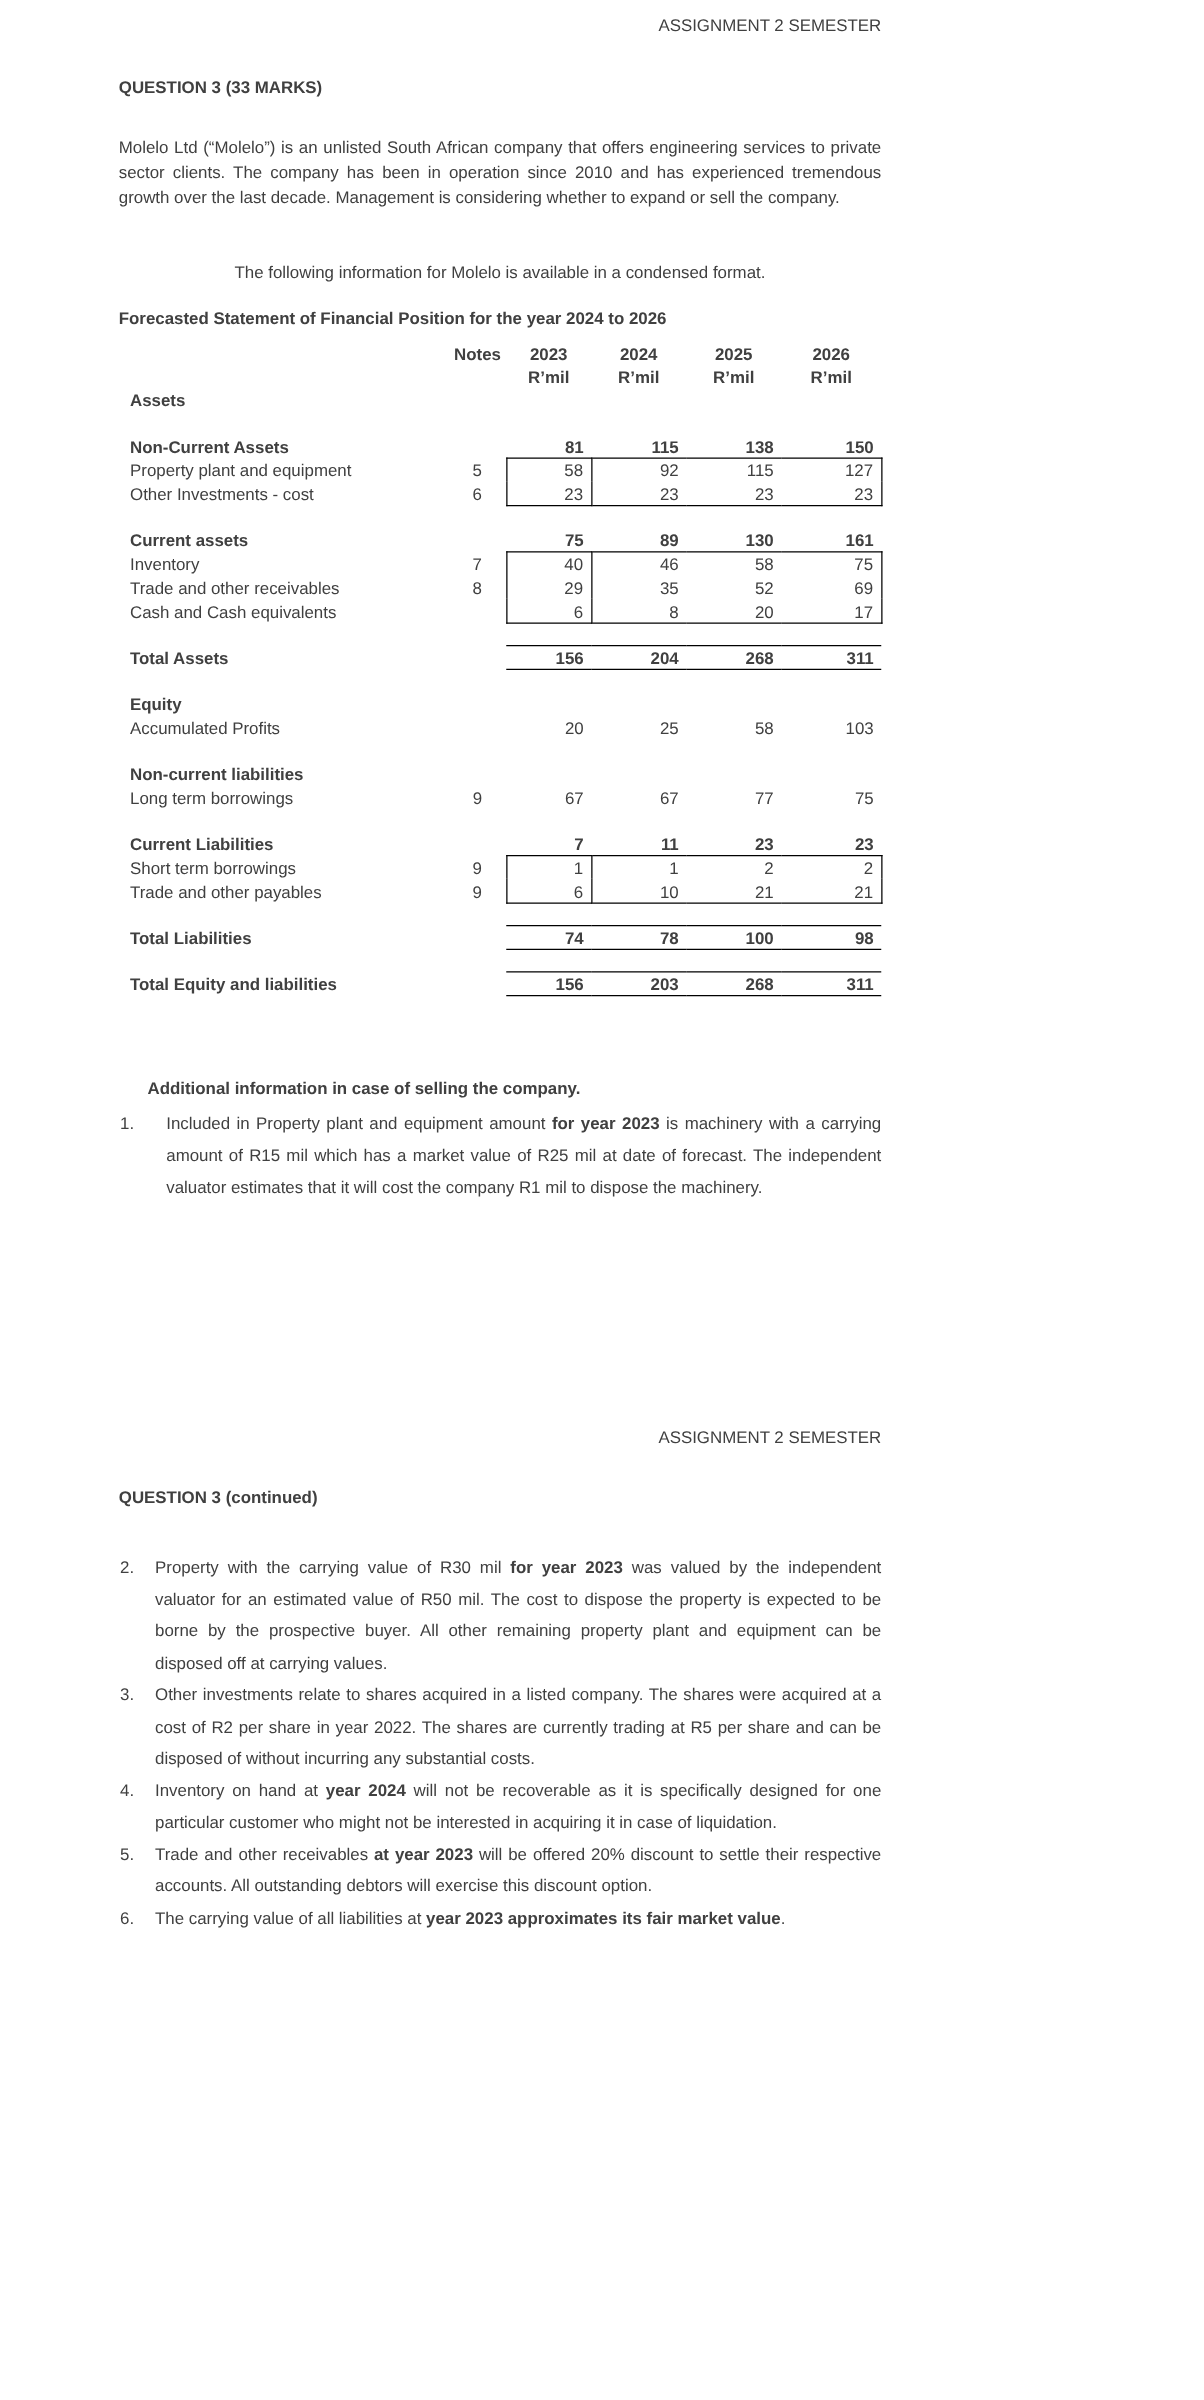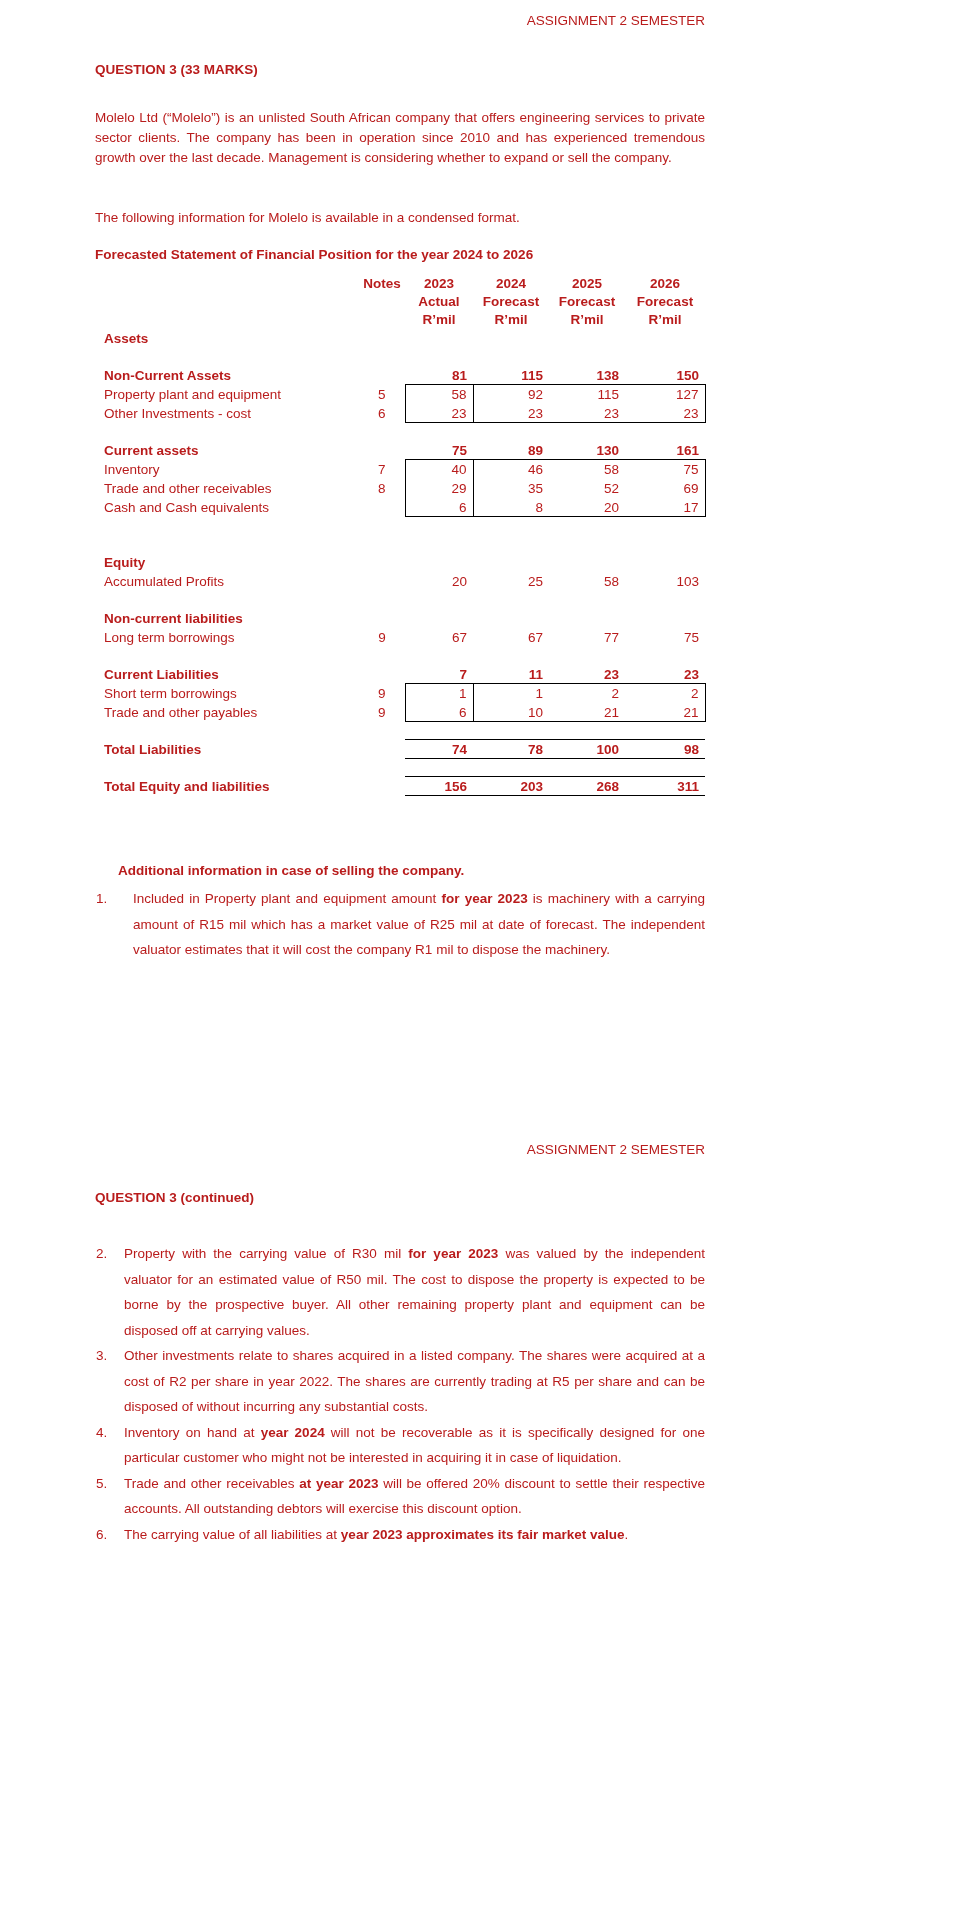--- a/index.html
+++ b/index.html
@@ -3,32 +3,32 @@
 <meta charset="utf-8">
 <style>
   * { margin:0; padding:0; box-sizing:border-box; }
   html, body { background:#ffffff; }
   .screen {
     position:relative;
     width:963px; height:1649px;
     background:#ffffff;
     overflow:hidden;
     font-family:"Liberation Sans", sans-serif;
-    color:#b91c1c;
+    color:#404040;
     font-size:13.5px;
   }
   .hdr { position:absolute; left:95px; width:610px; text-align:right; }
   .hdr1 { top:13px; }
   .hdr2 { top:1142px; }
   .title { position:absolute; left:95px; font-weight:bold; }
   .q1 { top:62px; }
   .tbl-title { top:247px; }
   .add-title { top:863px;margin-left:23px; }
   .q2 { top:1190px; }
-  .para { position:absolute; left:95px; width:610px; line-height:20px; }
+  .para { position:absolute; left:95px; width:610px; line-height:20px;text-align:center; }
   .intro { top:108px; text-align:justify; }
   .condensed { top:208px; }
 
   
   .fin { position:absolute; left:95px; top:274px; width:610px; border-collapse:collapse; table-layout:fixed; }
   .fin td { padding:0; vertical-align:bottom; line-height:16px; height:19px; font-size:13.5px; }
   .fin thead td { font-weight:bold; text-align:center; height:18px; padding-right:0; }
   .fin td.label { text-align:left; padding-left:9px; overflow:hidden; white-space:nowrap; }
   .fin td.note { text-align:center; }
   .fin td.v { text-align:right; padding-right:6px; }
@@ -83,28 +83,20 @@
           <td class="label"></td>
           <td class="note">Notes</td>
           <td class="hc">2023</td>
           <td class="hc">2024</td>
           <td class="hc">2025</td>
           <td class="hc">2026</td>
         </tr>
         <tr>
           <td class="label"></td>
           <td class="note"></td>
-          <td class="hc">Actual</td>
-          <td class="hc">Forecast</td>
-          <td class="hc">Forecast</td>
-          <td class="hc">Forecast</td>
-        </tr>
-        <tr>
-          <td class="label"></td>
-          <td class="note"></td>
           <td class="hc">R’mil</td>
           <td class="hc">R’mil</td>
           <td class="hc">R’mil</td>
           <td class="hc">R’mil</td>
         </tr>
       </thead>
     <tbody>
         <tr class="section">
           <td class="label">Assets</td>
           <td class="note"></td>
@@ -171,20 +163,28 @@
           <td class="label">Cash and Cash equivalents</td>
           <td class="note"></td>
           <td class="v v0">6</td>
           <td class="v v1">8</td>
           <td class="v v2">20</td>
           <td class="v v3">17</td>
         </tr>
         <tr class="spacer">
           <td colspan="6"></td>
         </tr>
+        <tr class="total">
+          <td class="label">Total Assets</td>
+          <td class="note"></td>
+          <td class="v v0">156</td>
+          <td class="v v1">204</td>
+          <td class="v v2">268</td>
+          <td class="v v3">311</td>
+        </tr>
         <tr class="spacer">
           <td colspan="6"></td>
         </tr>
         <tr class="section">
           <td class="label">Equity</td>
           <td class="note"></td>
           <td class="v v0"></td>
           <td class="v v1"></td>
           <td class="v v2"></td>
           <td class="v v3"></td>

